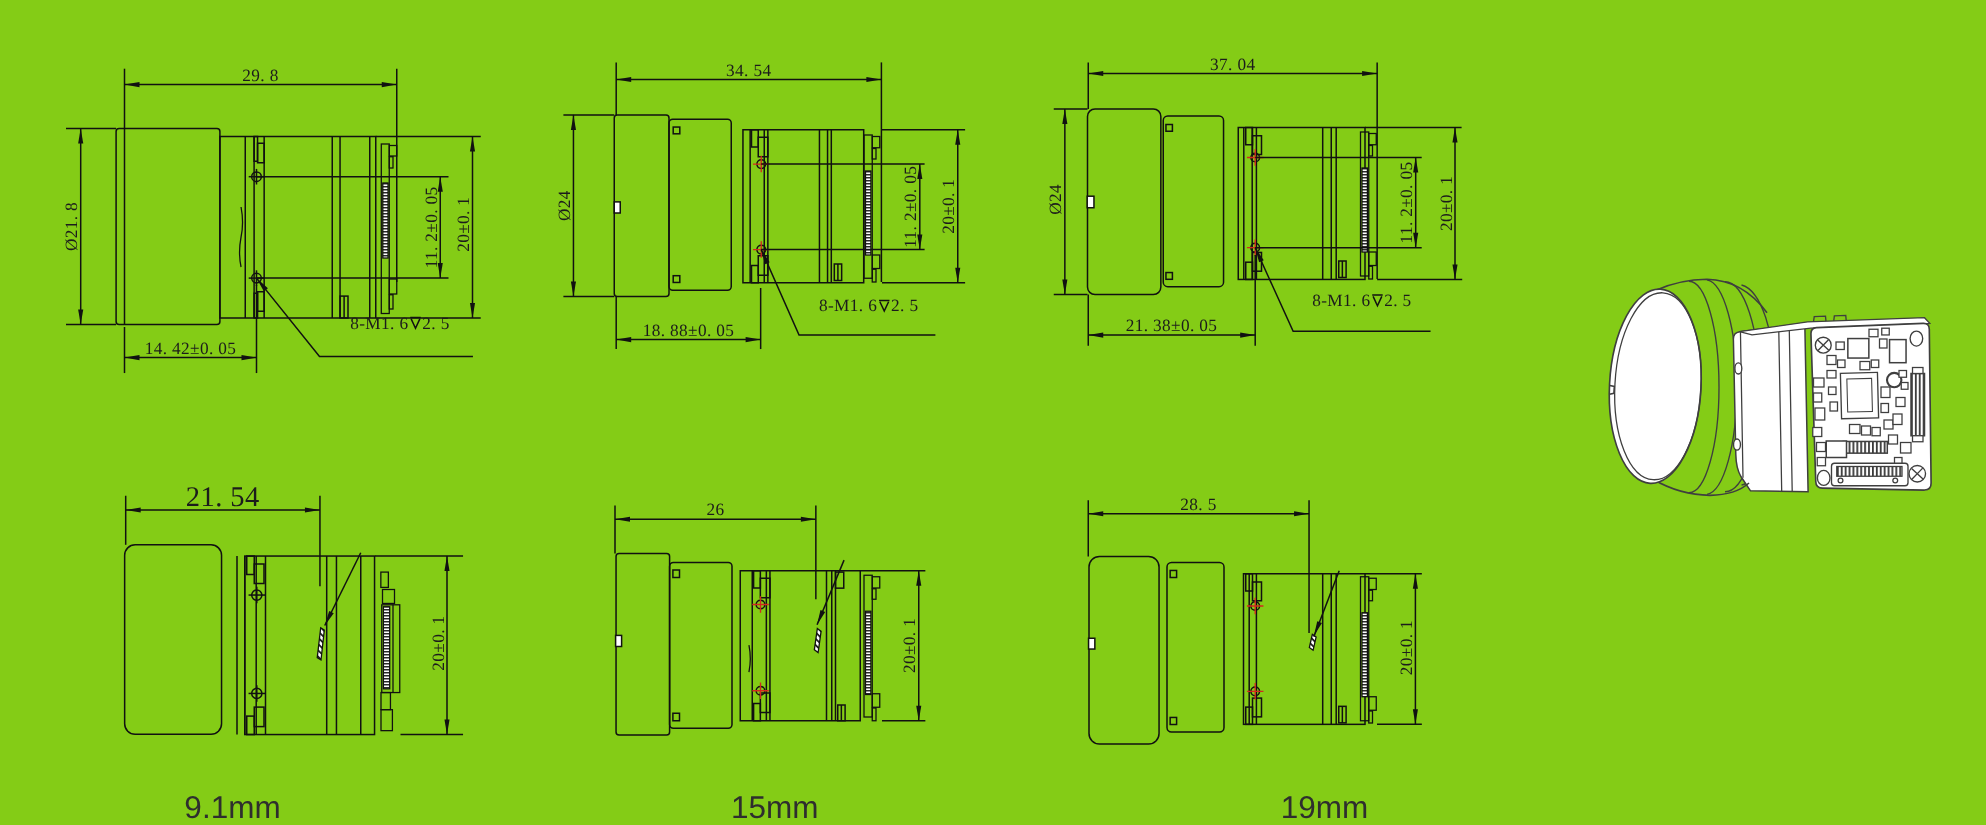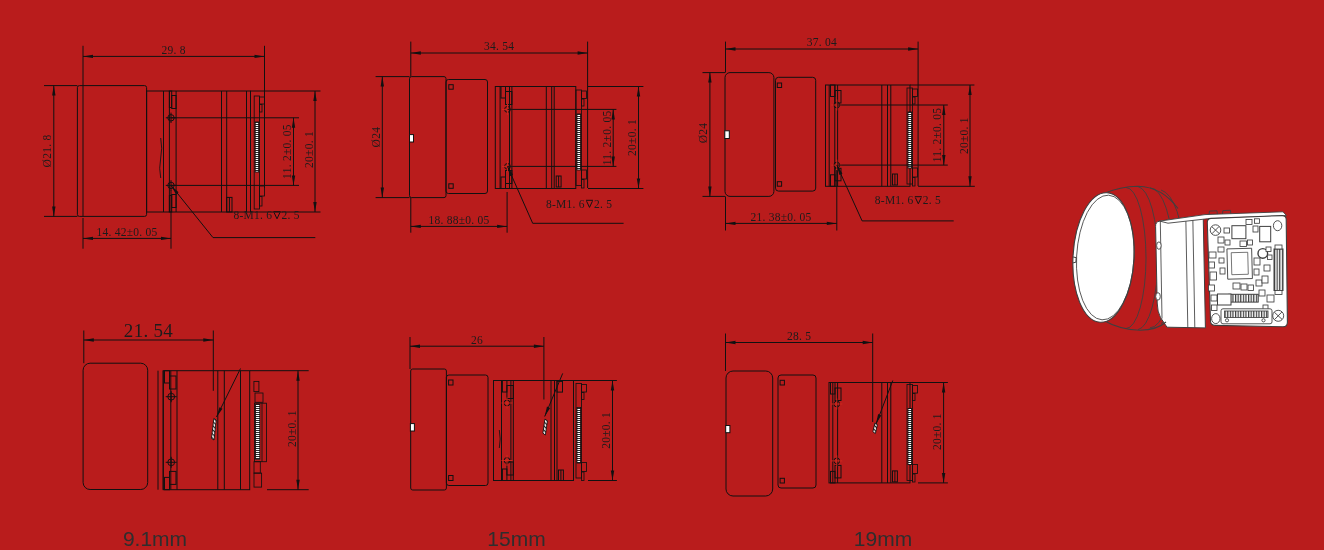--- a/index.html
+++ b/index.html
@@ -1,16 +1,16 @@
 <!DOCTYPE html>
 <html><head>
 <meta charset="utf-8">
 <style>
 html,body{margin:0;padding:0;background:#fff;}
-#sheet{width:1324px;height:550px;position:relative;background:#b91c1c;overflow:hidden;}
+#sheet{width:1324px;height:550px;position:relative;background:#84cc16;overflow:hidden;}
 svg{display:block;}
 .dt{font-family:"Liberation Serif",serif;font-size:11.5px;letter-spacing:0.25px;fill:#1c1c1c;}
 .dtb{font-family:"Liberation Serif",serif;font-size:19px;letter-spacing:0.3px;fill:#1c1c1c;}
 .lb{font-family:"Liberation Sans",sans-serif;font-size:21px;fill:#2e2e2e;}
 </style>
 </head>
 <body>
 <div id="sheet">
 <svg width="1324" height="550" viewBox="0 0 1324 550">
 <defs>

